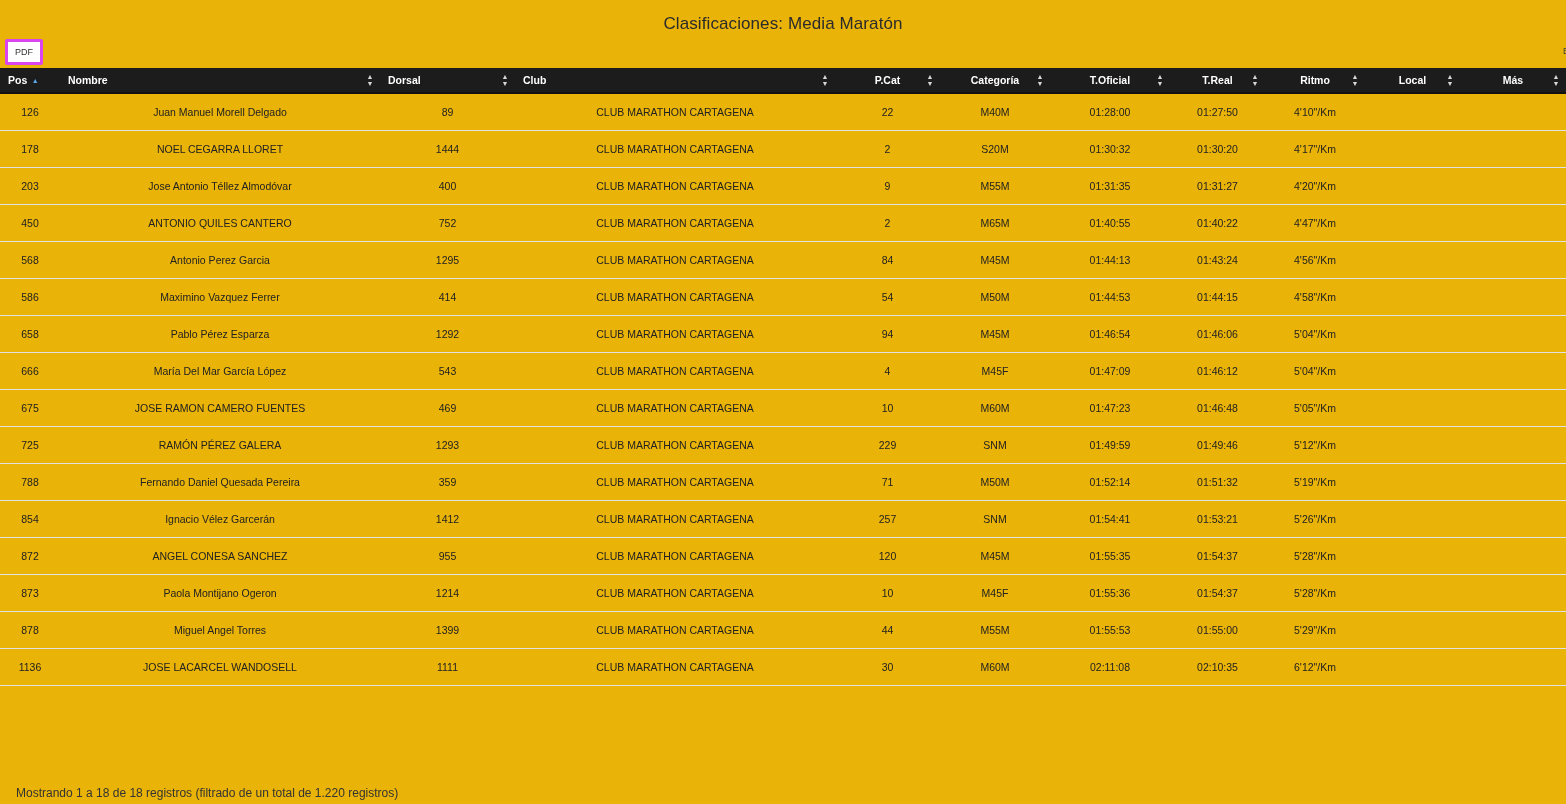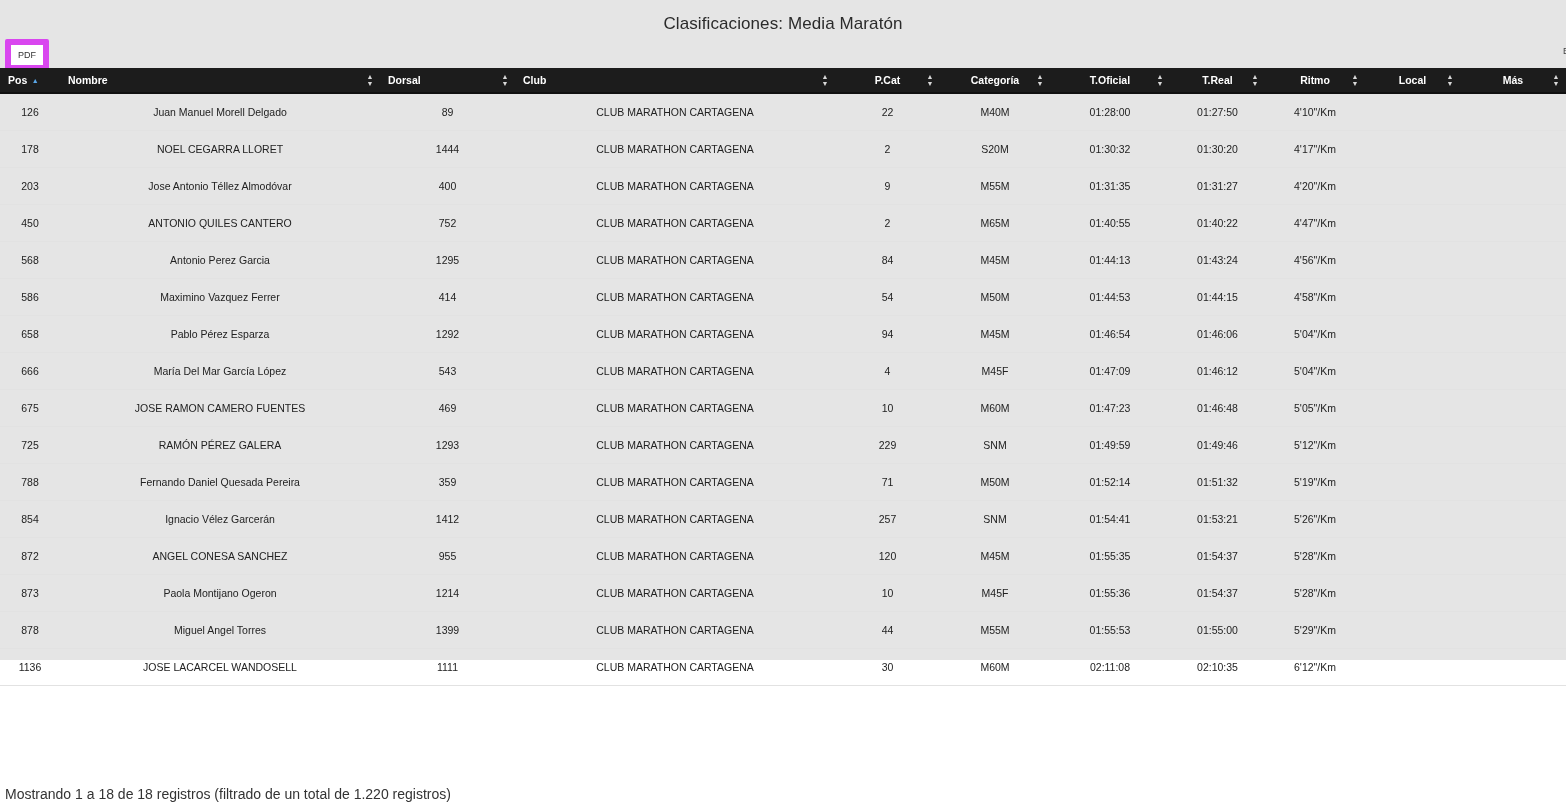--- a/index.html
+++ b/index.html
@@ -9,41 +9,41 @@
     width: 1566px;
     height: 804px;
     background: #ffffff;
     font-family: "Liberation Sans", sans-serif;
     color: #222222;
     overflow: hidden;
   }
   #page {
     position: relative;
     width: 1566px;
-    height: 660px;
-    background: #e5e5e5;
+    height: 804px;
+    background: #eab308;
   }
   .page-title {
     text-align: center;
     font-size: 17px;
     font-weight: 400;
     color: #2b2b2b;
     padding-top: 14px;
     letter-spacing: 0.1px;
   }
   .toolbar {
     position: absolute;
     top: 39px;
     left: 5px;
     width: 100%;
     height: 24px;
   }
   .pdf-button {
     display: inline-block;
-    border: 6px solid #d946ef;
+    border: 3px solid #d946ef;
     background: #ffffff;
     color: #333333;
     font-size: 9px;
     padding: 5px 7px 5px 7px;
     line-height: 10px;
     border-radius: 2px;
     cursor: pointer;
   }
   .right-stub {
     position: absolute;
@@ -111,23 +111,23 @@
   .col-club { width: 320px; }
   .col-pcat { width: 105px; }
   .col-categoria { width: 110px; }
   .col-toficial { width: 120px; }
   .col-treal { width: 95px; }
   .col-ritmo { width: 100px; }
   .col-local { width: 95px; }
   .col-mas { width: 106px; }
   .footer-info {
     position: absolute;
-    left: 5px;
+    left: 16px;
     top: 786px;
-    font-size: 14px;
+    font-size: 12px;
     color: #333;
   }
 </style>
 </head>
 <body>
 
 <div id="page">
 
   <div class="page-title">Clasificaciones: Media Maratón</div>
 

